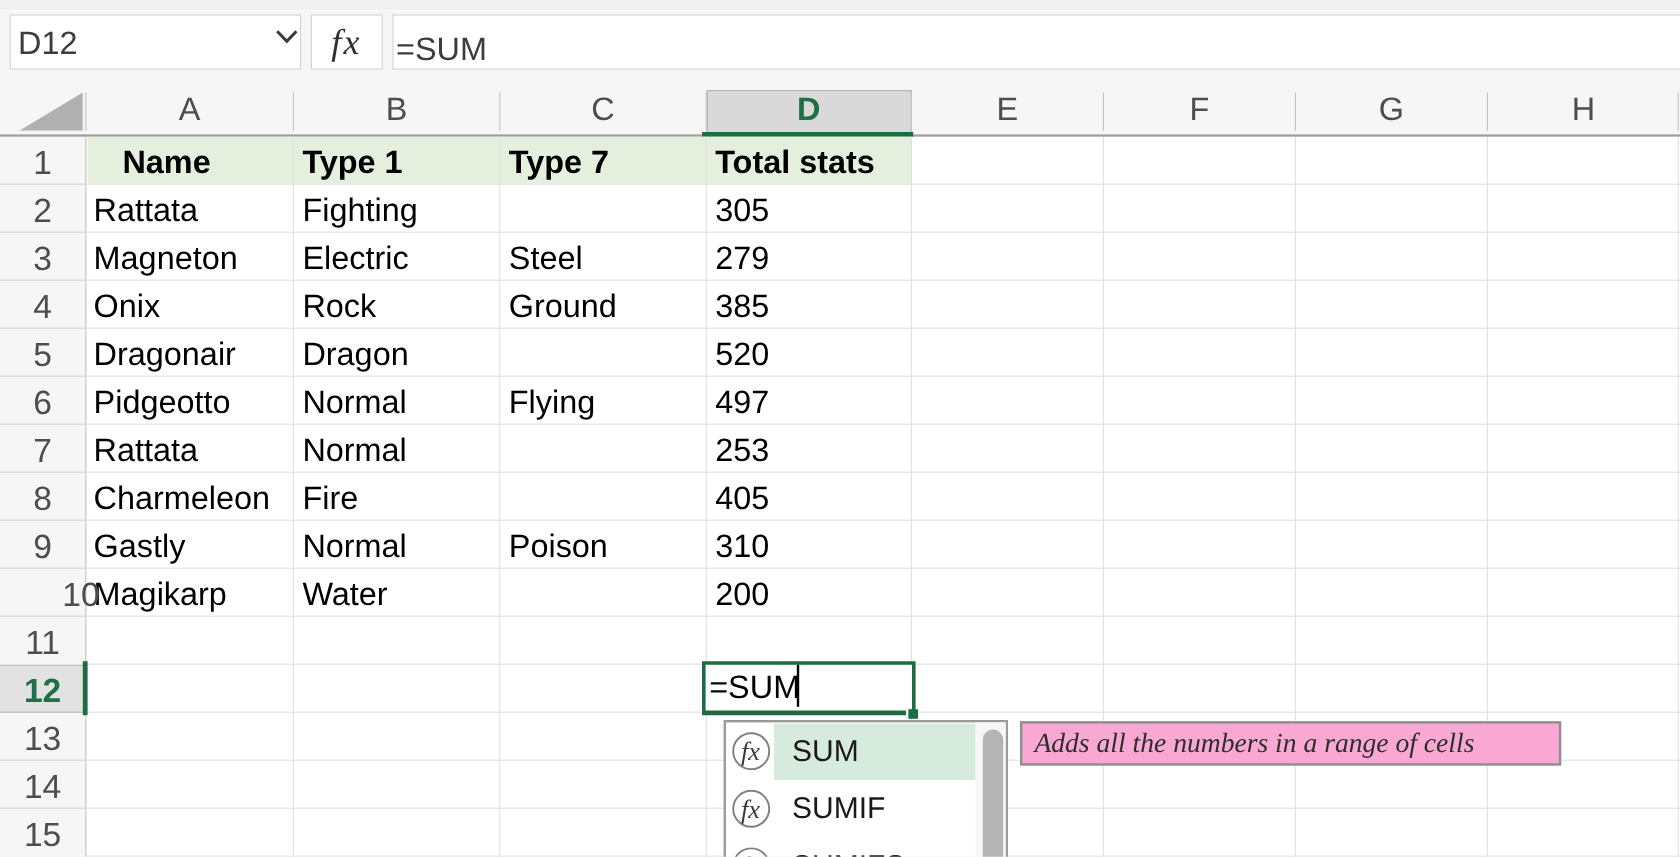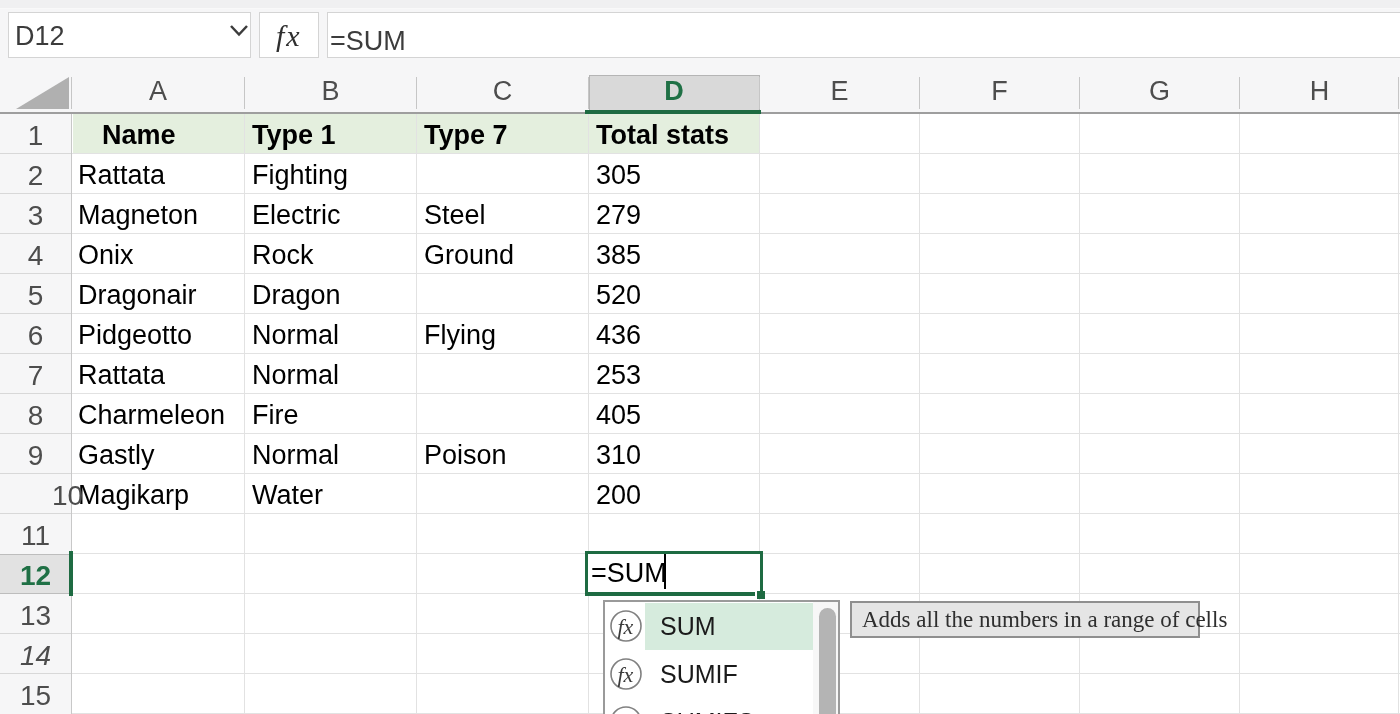--- a/index.html
+++ b/index.html
@@ -48,21 +48,21 @@
 
   
   #dropdown { left:603px; top:600px; width:237px; height:160px; background:#fff; border:2px solid #9a9a9a; }
   #ddhl { left:645px; top:603px; width:168px; height:47px; background:#d6ebdd; }
   .dditem { position:absolute; left:660px; height:48px; line-height:48px; font-size:25px; color:#1a1a1a; }
   .fxicon { position:absolute; left:610px; width:32px; height:32px; }
   #ddtrack { left:813px; top:602px; width:25px; height:112px; background:#f7f7f7; }
   #ddthumb { left:819px; top:608px; width:17px; height:140px; background:#b4b4b4; border-radius:8.5px; }
 
   
-  #tooltip { left:850px; top:601px; width:350px; height:37px; background:#e5e5e5; border:2px solid #8f8f8f; }
+  #tooltip { left:850px; top:601px; width:451px; height:37px; background:#f9a8d4; border:2px solid #8f8f8f;font-style:italic; }
   #tooltip .txt { position:absolute; left:10px; top:0; line-height:33px; font-family:"Liberation Serif", serif; font-size:23px; color:#2e2e2e; white-space:nowrap; }
 </style>
 </head>
 <body>
   <div class="abs" id="topstrip"></div>
   <div class="abs" id="namebox">
     <div class="txt">D12</div>
     <svg class="abs" style="left:220px; top:11px;" width="20" height="14" viewBox="0 0 20 14">
       <polyline points="2,2 10,10.5 18,2" fill="none" stroke="#3c3c3c" stroke-width="2.5"></polyline>
     </svg>
@@ -143,21 +143,21 @@
     <div class="cell" style="left:78px; top:234px;">Onix</div>
     <div class="cell" style="left:252px; top:234px;">Rock</div>
     <div class="cell" style="left:424px; top:234px;">Ground</div>
     <div class="cell" style="left:596px; top:234px;">385</div>
     <div class="cell" style="left:78px; top:274px;">Dragonair</div>
     <div class="cell" style="left:252px; top:274px;">Dragon</div>
     <div class="cell" style="left:596px; top:274px;">520</div>
     <div class="cell" style="left:78px; top:314px;">Pidgeotto</div>
     <div class="cell" style="left:252px; top:314px;">Normal</div>
     <div class="cell" style="left:424px; top:314px;">Flying</div>
-    <div class="cell" style="left:596px; top:314px;">436</div>
+    <div class="cell" style="left:596px; top:314px;">497</div>
     <div class="cell" style="left:78px; top:354px;">Rattata</div>
     <div class="cell" style="left:252px; top:354px;">Normal</div>
     <div class="cell" style="left:596px; top:354px;">253</div>
     <div class="cell" style="left:78px; top:394px;">Charmeleon</div>
     <div class="cell" style="left:252px; top:394px;">Fire</div>
     <div class="cell" style="left:596px; top:394px;">405</div>
     <div class="cell" style="left:78px; top:434px;">Gastly</div>
     <div class="cell" style="left:252px; top:434px;">Normal</div>
     <div class="cell" style="left:424px; top:434px;">Poison</div>
     <div class="cell" style="left:596px; top:434px;">310</div>
@@ -186,21 +186,21 @@
     <div class="rnum" style="top:396px;">8</div>
     <div class="rdiv" style="top:433px;"></div>
     <div class="rnum" style="top:436px;">9</div>
     <div class="rdiv" style="top:473px;"></div>
     <div class="rnum" style="top:476px;margin-left:32px;">10</div>
     <div class="rdiv" style="top:513px;"></div>
     <div class="rnum" style="top:516px;">11</div>
     <div class="rnum" style="top:556px; font-weight:bold; color:#1f7045;">12</div>
     <div class="rnum" style="top:596px;">13</div>
     <div class="rdiv" style="top:633px;"></div>
-    <div class="rnum" style="top:636px;font-style:italic;">14</div>
+    <div class="rnum" style="top:636px;">14</div>
     <div class="rdiv" style="top:673px;"></div>
     <div class="rnum" style="top:676px;">15</div>
   </div>
   <div class="abs" id="r12bar"></div>
 
   <div class="abs" id="sel">
     <div class="txt">=SUM</div>
   </div>
   <div class="abs" id="cursor"></div>
   <div class="abs" id="handle"></div>

